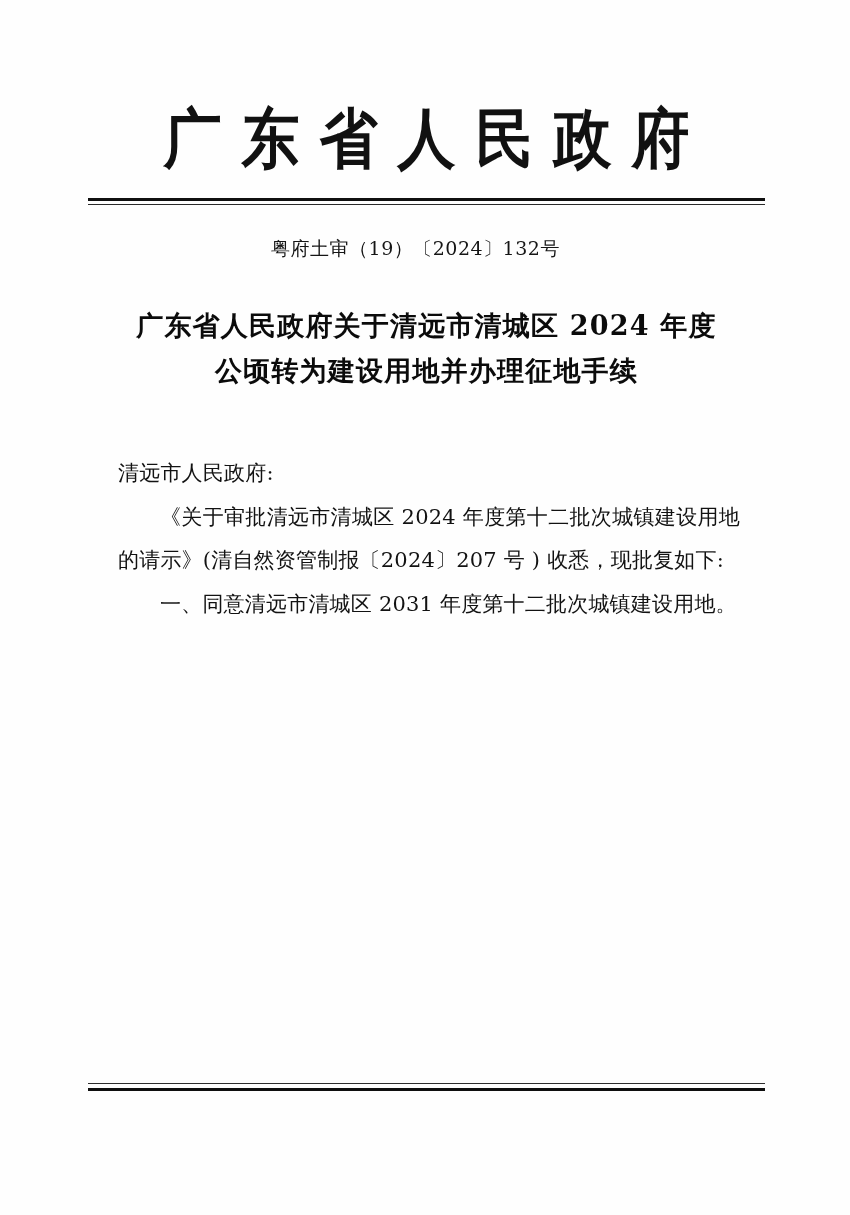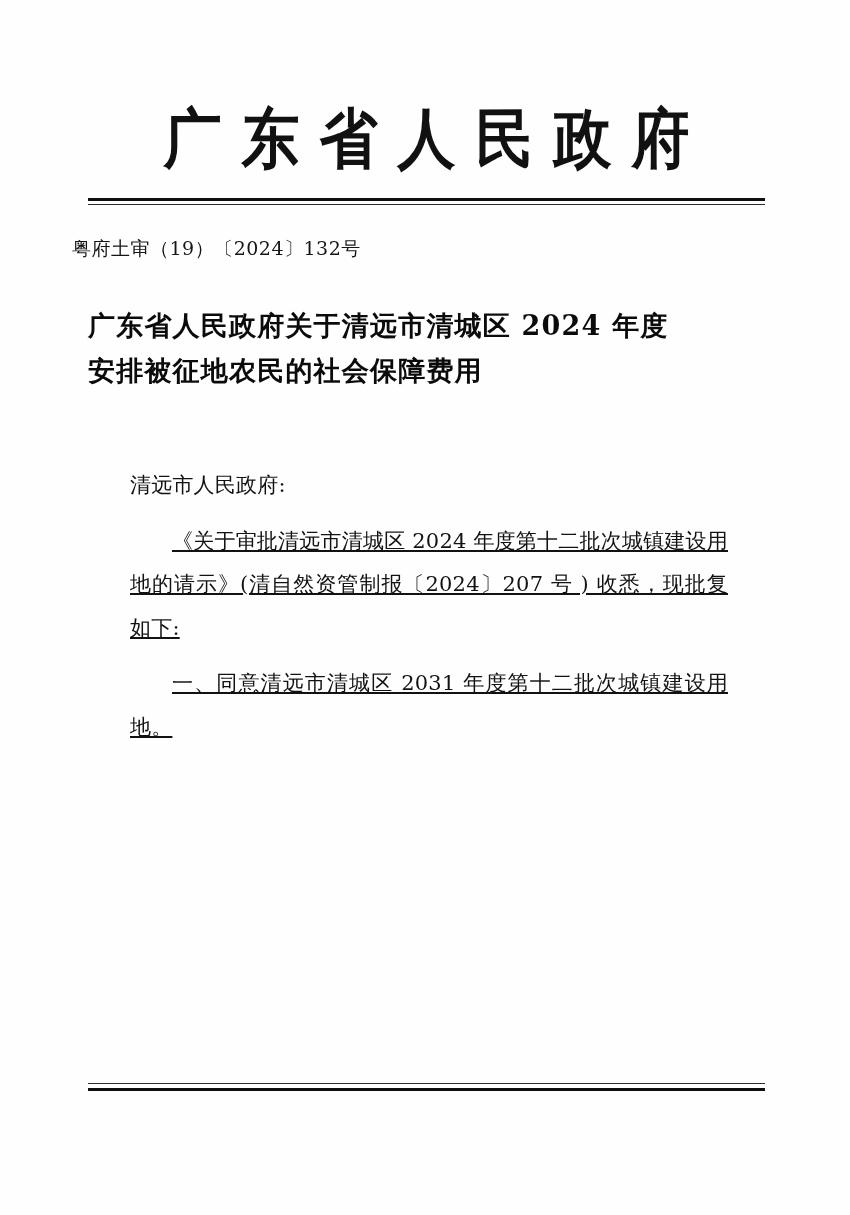--- a/index.html
+++ b/index.html
@@ -61,38 +61,39 @@
     height: 3px;
   }
   #masthead-rule .rule-thin {
     height: 1px;
     background: #2a2a2a;
   }
 
   
   #doc-number {
     position: absolute;
-    left: 72px;
+    left: 88px;
     top: 236px;
     width: 677px;
-    text-align: left;
+    text-align: center;
     padding-right: 22px;
     box-sizing: border-box;
     font-size: 19px;
     letter-spacing: 0.5px;
     color: #151515;
     font-family: "DejaVu Serif", "Liberation Serif", serif;
   }
 
   
   #doc-title {
     position: absolute;
     left: 88px;
     top: 303px;
     width: 677px;
+    text-align: center;
     font-weight: 700;
     font-size: 27px;
     line-height: 45px;
     letter-spacing: 1.2px;
     color: #0b0b0b;
   }
   #doc-title .title-line {
     display: block;
     white-space: nowrap;
   }
@@ -102,27 +103,26 @@
     position: absolute;
     left: 118px;
     top: 452px;
     width: 622px;
     font-size: 21px;
     line-height: 43.5px;
     color: #121212;
     letter-spacing: 0.2px;
   }
   #doc-body .para {
-    margin: 12px;
+    margin: 0;
     text-align: justify;
     text-justify: inter-ideograph;
   }
   #doc-body .para.indent {
     text-indent: 2em;
-    text-decoration: underline;
   }
   #doc-body .para.salutation {
     text-indent: 0;
   }
 
   
   #footer-rule {
     position: absolute;
     left: 88px;
     top: 1083px;
@@ -152,21 +152,21 @@
   <div id="masthead-rule">
     <div class="rule-thick"></div>
     <div class="rule-gap"></div>
     <div class="rule-thin"></div>
   </div>
 
   <div id="doc-number">粤府土审（19）〔2024〕132号</div>
 
   <div id="doc-title">
     <span class="title-line">广东省人民政府关于清远市清城区 2024 年度</span>
-    <span class="title-line">安排被征地农民的社会保障费用</span>
+    <span class="title-line">公顷转为建设用地并办理征地手续</span>
   </div>
 
   <div id="doc-body">
     <p class="para salutation">清远市人民政府:</p>
     <p class="para indent">《关于审批清远市清城区 2024 年度第十二批次城镇建设用地的请示》(清自然资管制报〔2024〕207 号 ) 收悉，现批复如下:</p>
     <p class="para indent">一、同意清远市清城区 2031 年度第十二批次城镇建设用地。</p>
   </div>
 
   <div id="footer-rule">
     <div class="rule-thin"></div>

